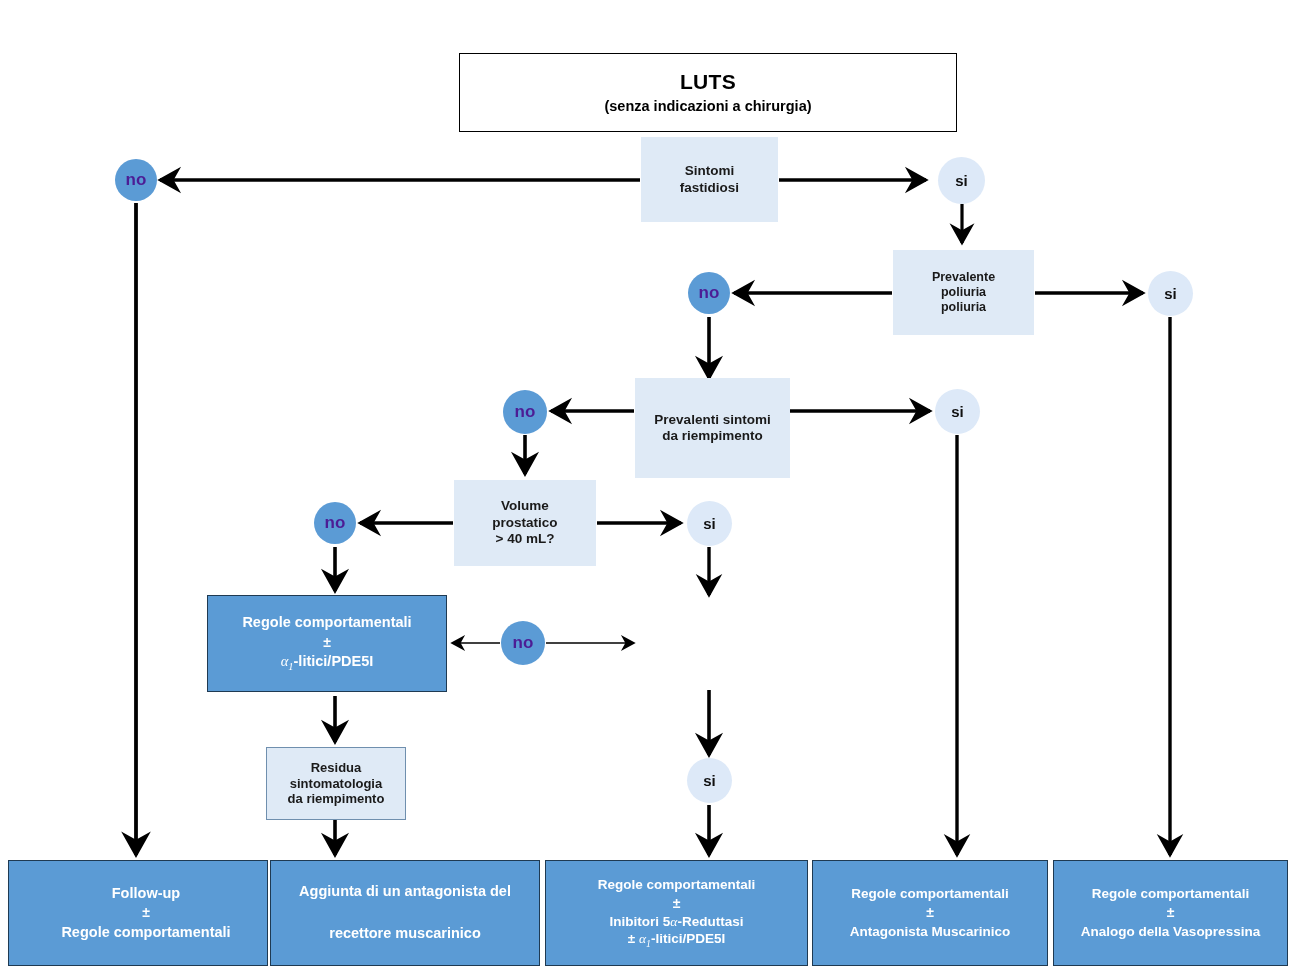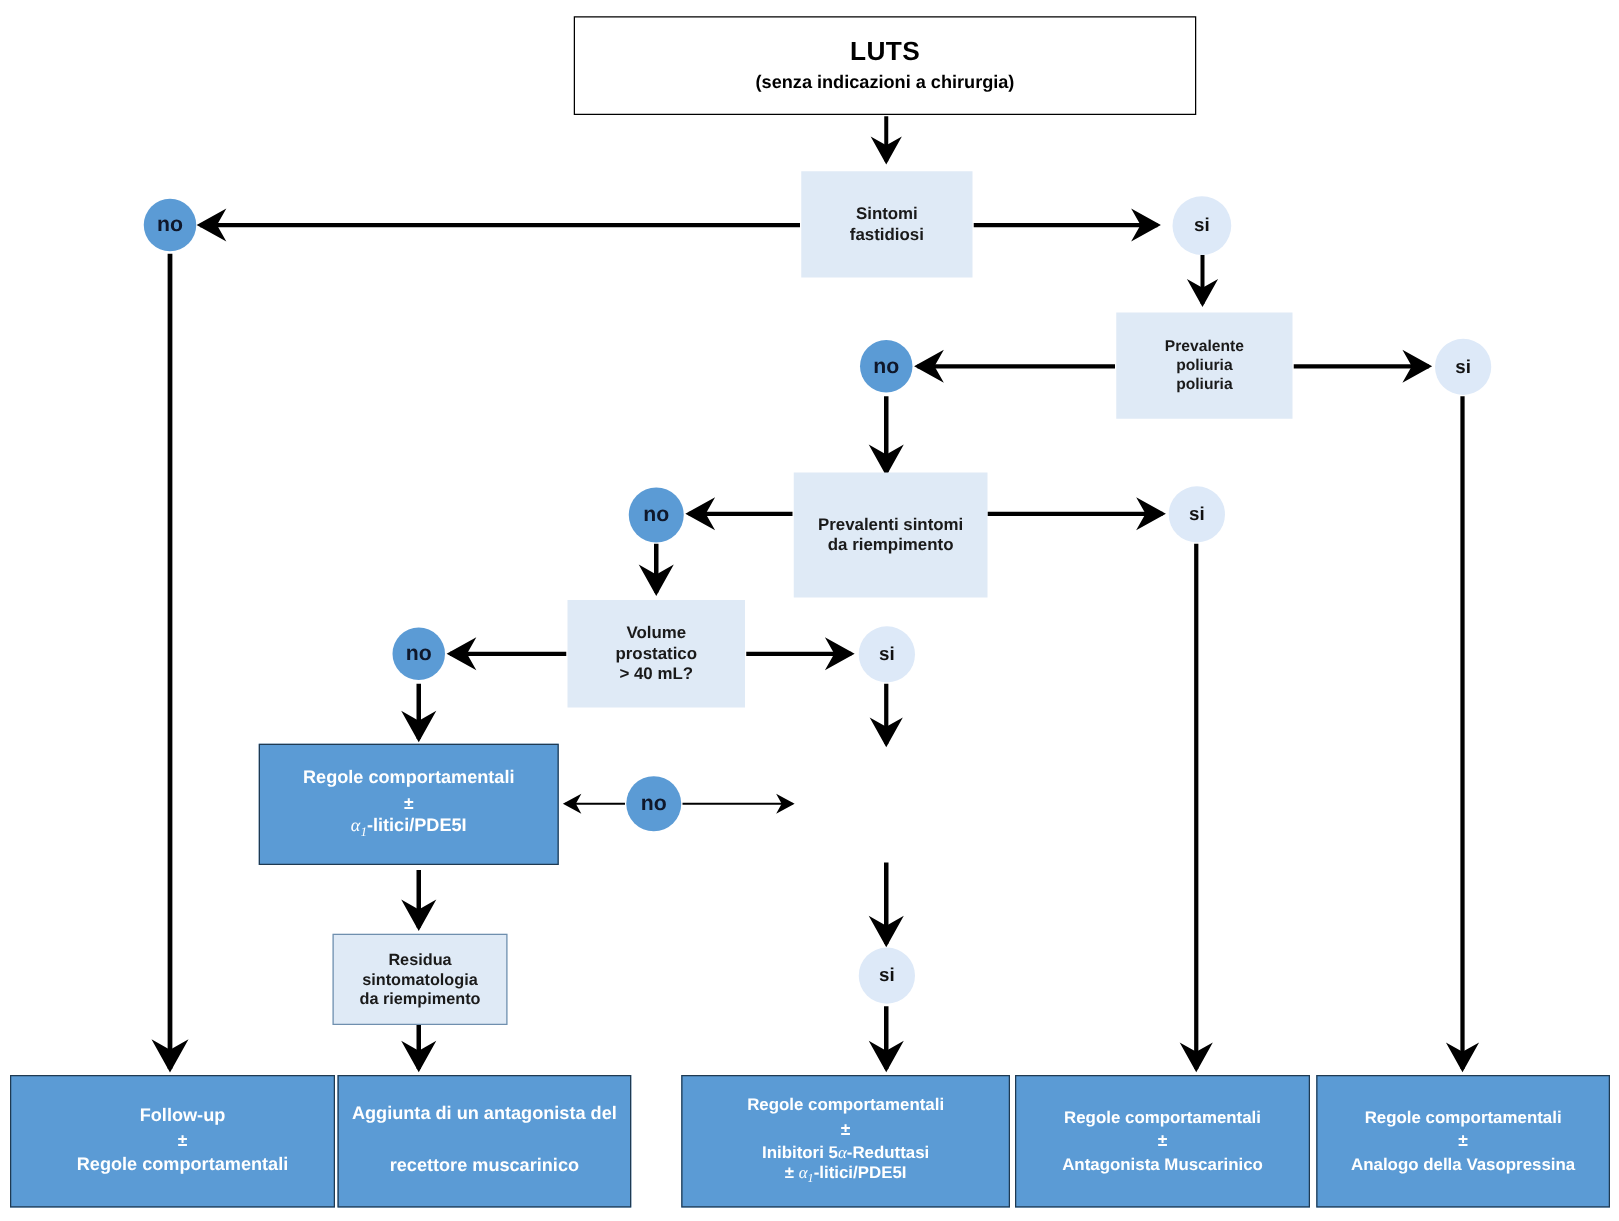--- a/index.html
+++ b/index.html
@@ -31,20 +31,21 @@
     align-items: center;
     justify-content: center;
     text-align: center;
     line-height: 1.22;
   }
   .box-white {
     background: #ffffff;
     border: 1.6px solid #000000;
     color: #000000;
     font-weight: bold;
+    margin-top: 40px;
   }
   .box-light {
     background: #dfeaf6;
     border: none;
     color: #1a1a1a;
     font-weight: bold;
     font-size: 13.5px;
   }
   .box-dark {
     background: #5b9bd5;
@@ -57,21 +58,21 @@
     position: absolute;
     border-radius: 50%;
     display: flex;
     align-items: center;
     justify-content: center;
     font-weight: bold;
     box-sizing: border-box;
   }
   .circ-no {
     background: #5b9bd5;
-    color: #0f172a;
+    color: #4c1d95;
     font-size: 17px;
   }
   .circ-si {
     background: #dde9f8;
     color: #111111;
     font-size: 15px;
   }
   .title-main {
     font-size: 21px;
     font-weight: bold;
@@ -239,21 +240,21 @@
   <div class="circle circ-si" style="left:687px; top:758px; width:45px; height:45px;">
     <span>si</span>
   </div>
 
   <div class="node box-dark" style="left:8px; top:860px; width:260px; height:106px;padding-left:16px;">
     <span class="ln">Follow-up</span>
     <span class="pm">±</span>
     <span class="ln">Regole comportamentali</span>
   </div>
 
-  <div class="node box-dark" style="left:270px; top:860px; width:235px; height:106px;gap:24px;">
+  <div class="node box-dark" style="left:270px; top:860px; width:270px; height:106px;gap:24px;">
     <span class="ln">Aggiunta di un antagonista del</span>
     <span class="ln">recettore muscarinico</span>
   </div>
 
   <div class="node box-dark" style="left:545px; top:860px; width:263px; height:106px; font-size:13.5px;">
     <span class="ln">Regole comportamentali</span>
     <span class="pm">±</span>
     <span class="ln"><span>Inibitori 5</span><em class="alpha">α</em><span>-Reduttasi</span></span>
     <span class="ln"><span>±</span>&nbsp;<em class="alpha">α</em><sub class="a1">1</sub><span>-litici/PDE5I</span></span>
   </div>

